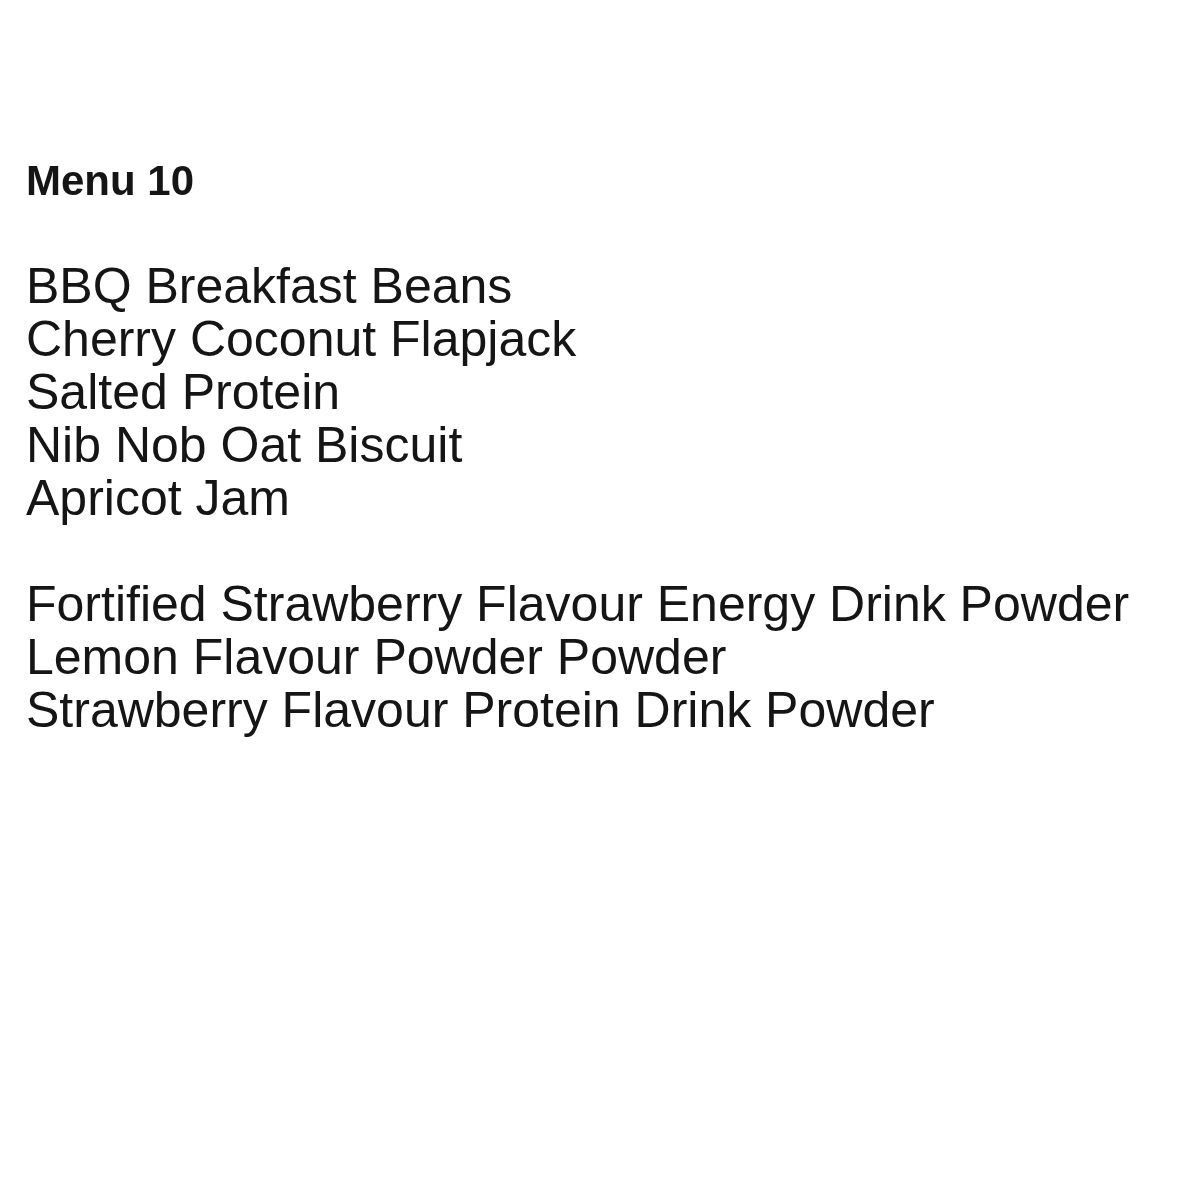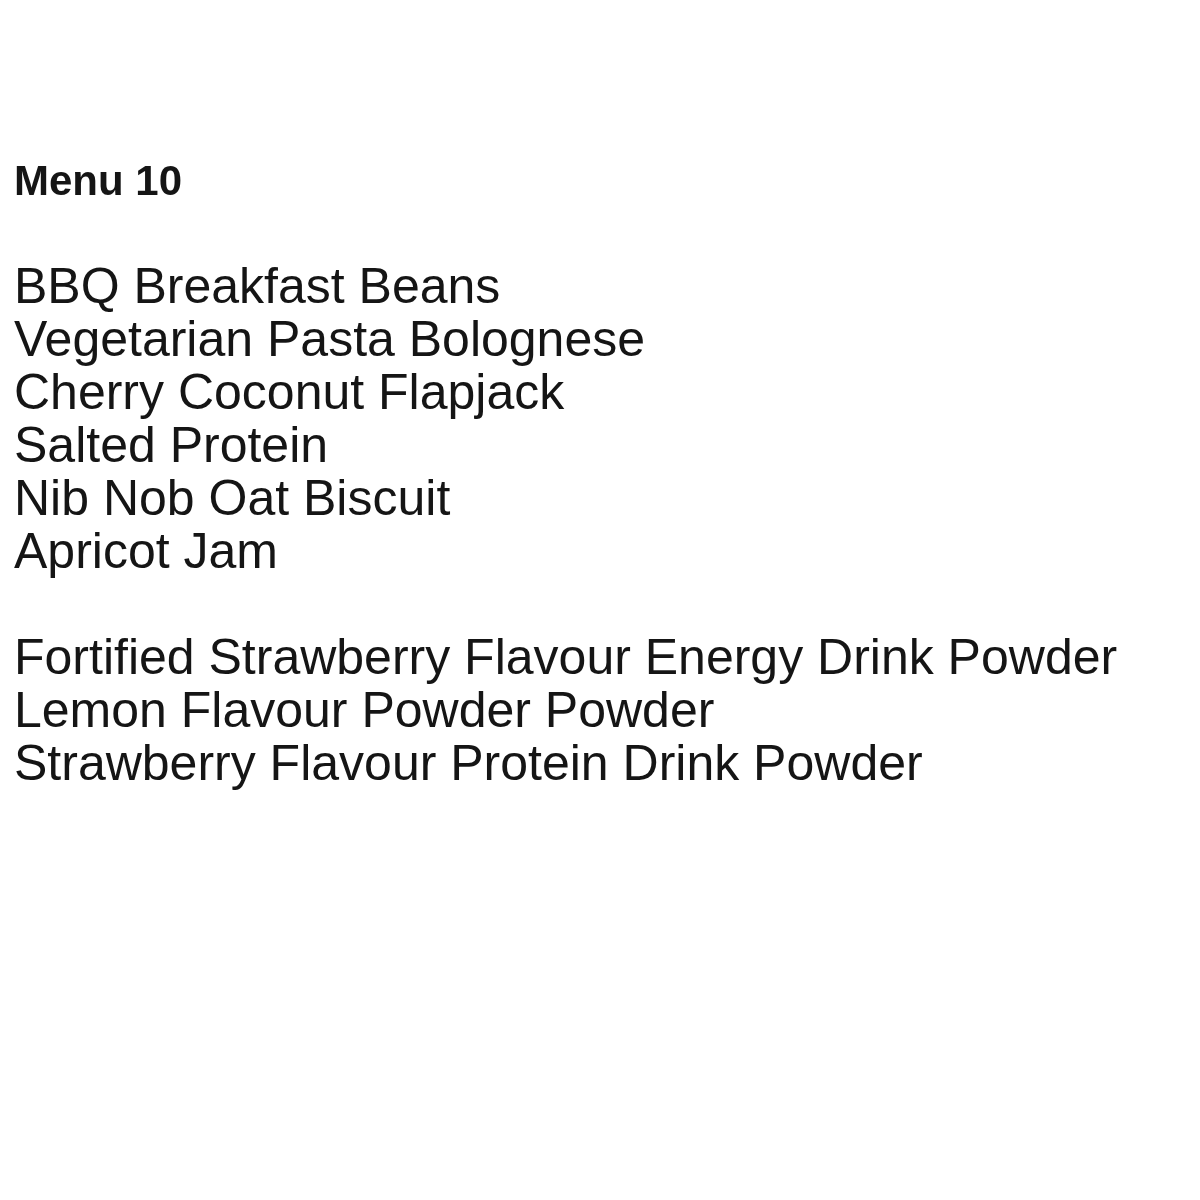--- a/index.html
+++ b/index.html
@@ -11,21 +11,21 @@
     height: 1200px;
     background: #ffffff;
     font-family: "Liberation Sans", "DejaVu Sans", sans-serif;
     color: #151515;
     overflow: hidden;
   }
   .page {
     box-sizing: border-box;
     width: 1200px;
     height: 1200px;
-    padding: 154px 40px 0 14px;
+    padding: 154px 40px 0 26px;
   }
   .heading {
     font-size: 42px;
     font-weight: bold;
     line-height: 53px;
     white-space: nowrap;
   }
   .line {
     font-size: 50px;
     font-weight: normal;
@@ -39,21 +39,20 @@
 </head>
 <body style="background: rgb(255, 255, 255); color: rgb(21, 21, 21);">
 
 <div class="page">
 
   <div class="heading">Menu 10</div>
 
   <div class="spacer"></div>
 
   <div class="line">BBQ Breakfast Beans</div>
-  <div class="line">Vegetarian Pasta Bolognese</div>
   <div class="line">Cherry Coconut Flapjack</div>
   <div class="line">Salted Protein</div>
   <div class="line">Nib Nob Oat Biscuit</div>
   <div class="line">Apricot Jam</div>
 
   <div class="spacer"></div>
 
   <div class="line">Fortified Strawberry Flavour Energy Drink Powder</div>
   <div class="line">Lemon Flavour Powder Powder</div>
   <div class="line">Strawberry Flavour Protein Drink Powder</div>

